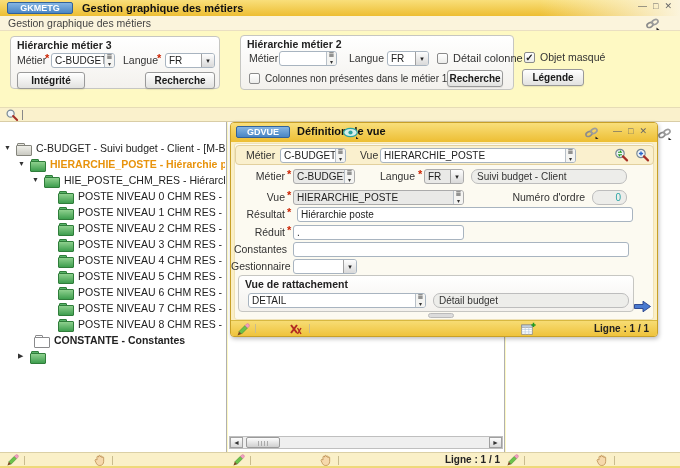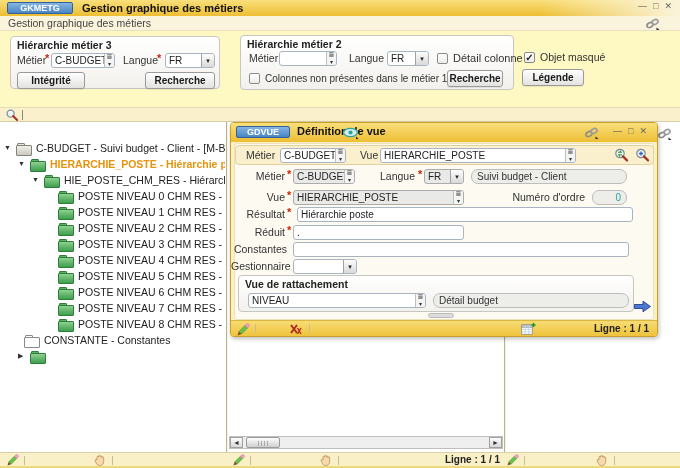--- a/index.html
+++ b/index.html
@@ -225,21 +225,21 @@
         <div class="tree-row" style="padding-left: 46px;">
       <span class="twisty none"></span>
       <span class="folder green"></span>
       <span class="tree-label">POSTE NIVEAU 7 CHM RES - Poste Niveau 7 Chemin</span>
     </div>
         <div class="tree-row" style="padding-left: 46px;">
       <span class="twisty none"></span>
       <span class="folder green"></span>
       <span class="tree-label">POSTE NIVEAU 8 CHM RES - Poste Niveau 8 Chemin</span>
     </div>
-        <div class="tree-row" style="padding-left: 12px;">
+        <div class="tree-row" style="padding-left: 22px; font-weight: bold;">
       <span class="twisty none"></span>
       <span class="folder white"></span>
       <span class="tree-label">CONSTANTE - Constantes</span>
     </div>
         <div class="tree-row" style="padding-left: 18px;">
       <span class="twisty closed"></span>
       <span class="folder green"></span>
     </div>
       </div>
   </div>
@@ -353,21 +353,21 @@
 
     <div class="flabel" style="left:0;top:136px;width:58px">Gestionnaire</div>
     <div class="combo" style="left:62px;top:136px;width:64px">
       <span class="val"></span>
       <span class="dd"></span>
     </div>
 
     <div class="grp" style="left:7px;top:152px;width:396px;height:37px">
       <div class="gtitle">Vue de rattachement</div>
       <div class="combo" style="left:9px;top:17px;width:178px">
-        <span class="val">NIVEAU</span>
+        <span class="val">DETAIL</span>
         <span class="lov"></span>
       </div>
       <div class="ro" style="left:194px;top:17px;width:196px">Détail budget</div>
     </div>
 
     <span class="icon" style="left:402px;top:176px">
       <svg width="19" height="15" viewBox="0 0 19 15">
           <path d="M1.5 5.5 H10 V2.2 L17.5 7.5 L10 12.8 V9.5 H1.5 Z" fill="#4A7AD0" stroke="#26408A" stroke-width="0.9"></path>
         </svg>
     </span>

